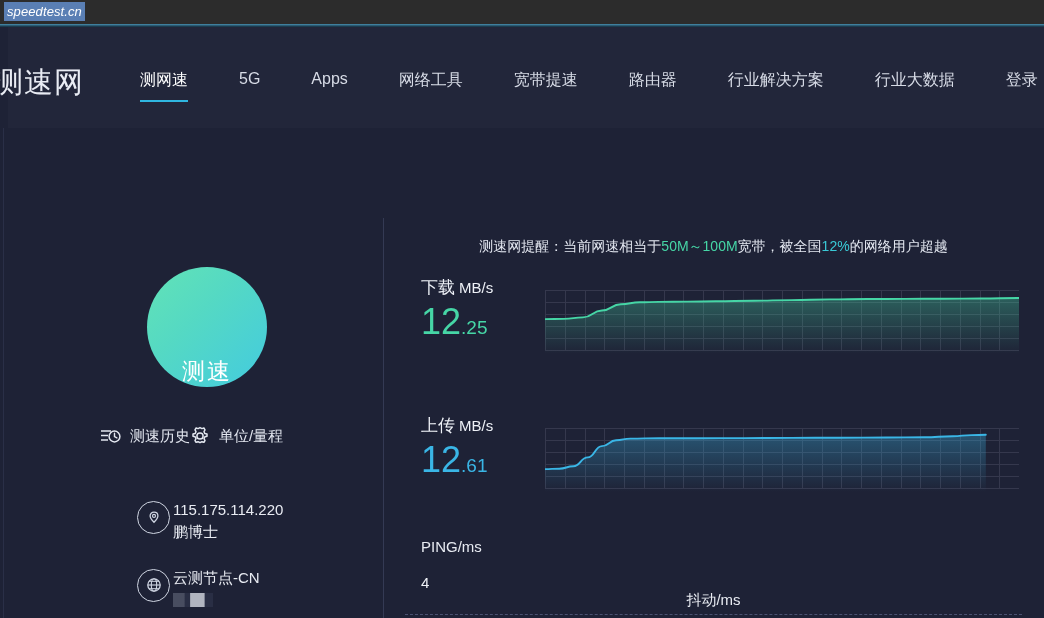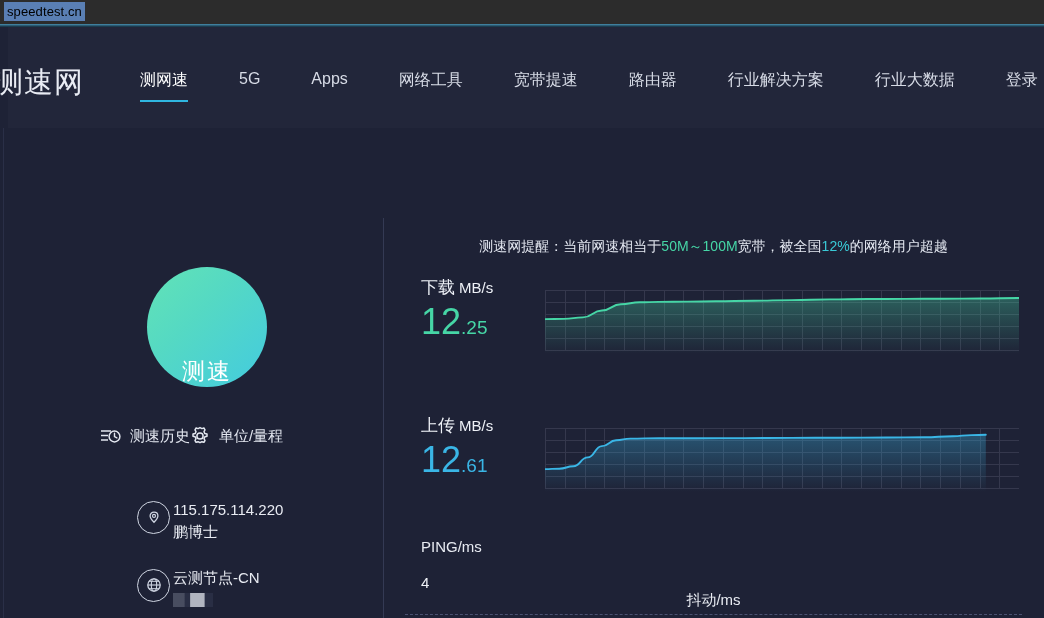--- a/index.html
+++ b/index.html
@@ -14,24 +14,25 @@
   .browser-bar {
     position: absolute; left: 0; top: 0;
     width: 1044px; height: 24px;
     background: #2c2c2c;
   }
   .url-chip {
     position: absolute; left: 4px; top: 2px;
     height: 19px; line-height: 19px;
     padding: 0 3px;
     background: #5a7fb4;
-    color: #000000;
+    color: #ffffff;
     font-size: 13px;
     letter-spacing: .1px;
     white-space: nowrap;
+    font-style: italic;
   }
   .chrome-accent {
     position: absolute; left: 0; top: 24px;
     width: 1044px; height: 3px;
     background: #2c5a73;
     border-top: 1px solid #3f7f9c;
     border-bottom: 1px solid #1b3c4e;
   }
 
   

